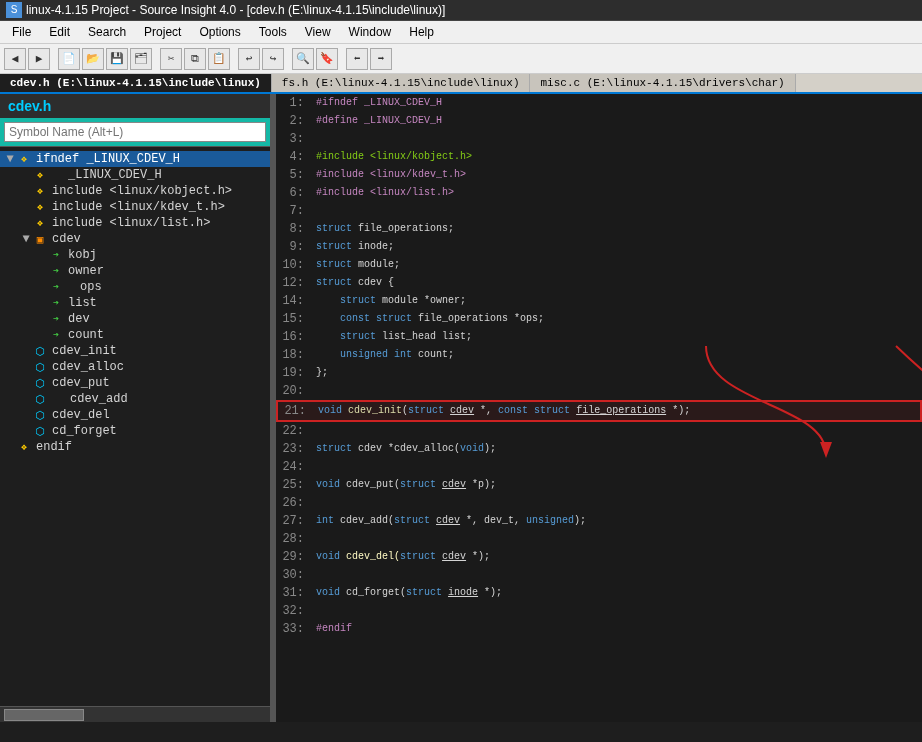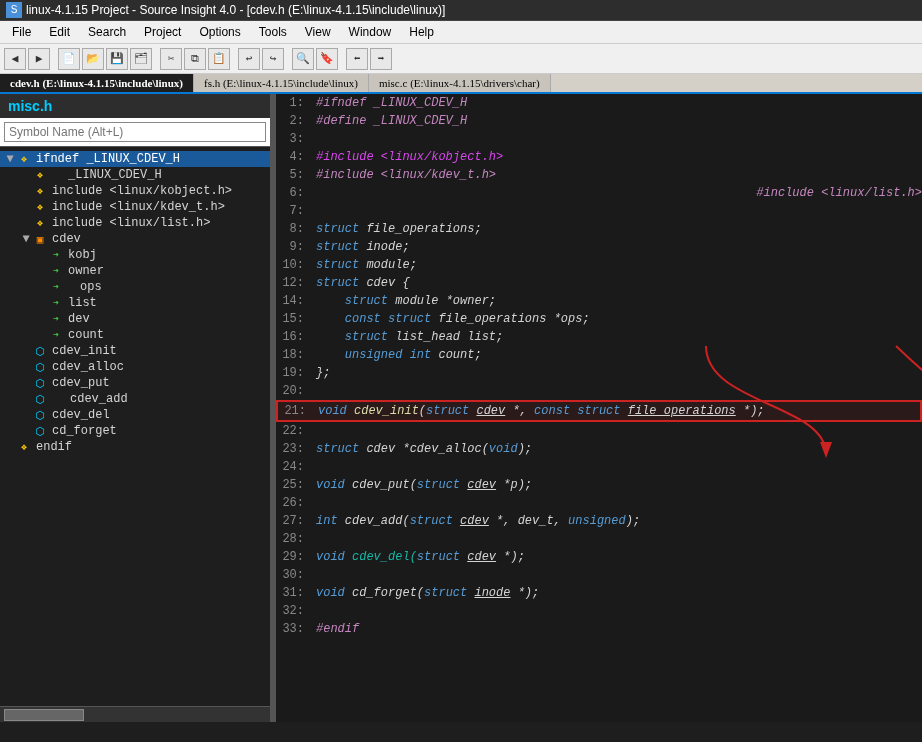--- a/index.html
+++ b/index.html
@@ -65,21 +65,21 @@
       color: #333;
     }
     .toolbar-separator { width: 4px; }
 
     
     #tab-bar {
       background: #d4d0c8;
       display: flex;
       align-items: stretch;
       border-bottom: 2px solid #0078d4;
-      font-family: Liberation Serif, serif;
+      font-family: Liberation Mono, monospace;
       font-size: 11px;
     }
     .tab {
       padding: 3px 10px;
       border-right: 1px solid #aaa;
       cursor: pointer;
       background: #c8c4bc;
       color: #000;
       display: flex; align-items: center; gap: 4px;
       font-size: 11px;
@@ -109,21 +109,21 @@
     #file-label {
       background: #2d2d2d;
       color: #00ccff;
       font-weight: bold;
       font-size: 14px;
       padding: 4px 8px;
       font-family: Arial, sans-serif;
     }
     #search-box {
       padding: 4px;
-      background: #ffffff;
+      background: #14b8a6;
       border-bottom: 1px solid #555;
     }
     #search-input {
       width: 100%;
       background: #ffffff;
       color: #000;
       border: 1px solid #888;
       padding: 2px 4px;
       font-size: 12px;
       font-family: Arial, sans-serif;
@@ -196,24 +196,23 @@
       width: 36px;
       min-width: 36px;
       text-align: right;
       padding-right: 8px;
       font-size: 12px;
       user-select: none;
       background: #1a1a1a;
     }
     .line-content {
       flex: 1;
-      font-size: 12px;
+      font-size: 10px;
       white-space: pre;
       padding-left: 4px;
-      font-style: italic;
     }
     
     
     .line-highlight {
       border: 2px solid #cc2222;
       background: #2a1a1a;
     }
     .line-highlight .line-num { background: #2a1a1a; }
 
     
@@ -268,21 +267,21 @@
 
 <div id="tab-bar">
 <div class="tab active">cdev.h (E:\linux-4.1.15\include\linux)</div>
     <div class="tab">fs.h (E:\linux-4.1.15\include\linux)</div>
     <div class="tab">misc.c (E:\linux-4.1.15\drivers\char)</div>
   </div>
 
 <div id="main">
 
   <div id="left-panel">
-    <div id="file-label">misc.h</div>
+    <div id="file-label">cdev.h</div>
     <div id="search-box">
       <input id="search-input" type="text" placeholder="Symbol Name (Alt+L)" style="">
     </div>
     <div id="symbol-tree">
     <div class="tree-item selected indent-0">
           <span class="tree-expand" style="color: rgb(170, 170, 170);">▼</span>
           <span class="tree-icon icon-yellow" style="color: rgb(255, 204, 0); font-size: 10px;">❖</span>
           <span style="margin-left: 2px; color: rgb(255, 255, 255);">ifndef _LINUX_CDEV_H</span>
         </div>
         <div class="tree-item indent-1">
@@ -392,29 +391,29 @@
         <div class="code-line">
           <span class="line-num">2:</span>
           <span class="line-content" style="color: rgb(197, 134, 192);">#define _LINUX_CDEV_H</span>
         </div>
         <div class="code-line">
           <span class="line-num">3:</span>
           <span class="line-content" style="color: rgb(212, 212, 212);"></span>
         </div>
         <div class="code-line">
           <span class="line-num">4:</span>
-          <span class="line-content" style="color: #d946ef;">#include &lt;linux/kobject.h&gt;</span>
+          <span class="line-content" style="color: #84cc16;">#include &lt;linux/kobject.h&gt;</span>
         </div>
         <div class="code-line">
           <span class="line-num">5:</span>
           <span class="line-content" style="color: rgb(197, 134, 192);">#include &lt;linux/kdev_t.h&gt;</span>
         </div>
         <div class="code-line">
           <span class="line-num">6:</span>
-          <span class="line-content" style="color: rgb(197, 134, 192); text-align: right;">#include &lt;linux/list.h&gt;</span>
+          <span class="line-content" style="color: rgb(197, 134, 192);">#include &lt;linux/list.h&gt;</span>
         </div>
         <div class="code-line">
           <span class="line-num">7:</span>
           <span class="line-content" style="color: rgb(212, 212, 212);"></span>
         </div>
         <div class="code-line">
           <span class="line-num">8:</span>
           <span class="line-content"><span style="color: rgb(86, 156, 214);">struct </span><span style="color: rgb(212, 212, 212);">file_operations;</span></span>
         </div>
         <div class="code-line">
@@ -480,21 +479,21 @@
         <div class="code-line">
           <span class="line-num">27:</span>
           <span class="line-content"><span style="color: rgb(86, 156, 214);">int </span><span style="color: rgb(212, 212, 212);">cdev_add(</span><span style="color: rgb(86, 156, 214);">struct </span><span style="color: rgb(212, 212, 212); text-decoration: underline;">cdev</span><span style="color: rgb(212, 212, 212);"> *, dev_t, </span><span style="color: rgb(86, 156, 214);">unsigned</span><span style="color: rgb(212, 212, 212);">);</span></span>
         </div>
         <div class="code-line">
           <span class="line-num">28:</span>
           <span class="line-content" style="color: rgb(212, 212, 212);"></span>
         </div>
         <div class="code-line">
           <span class="line-num">29:</span>
-          <span class="line-content"><span style="color: rgb(86, 156, 214);">void </span><span style="color: #14b8a6;">cdev_del(</span><span style="color: rgb(86, 156, 214);">struct </span><span style="color: rgb(212, 212, 212); text-decoration: underline;">cdev</span><span style="color: rgb(212, 212, 212);"> *);</span></span>
+          <span class="line-content"><span style="color: rgb(86, 156, 214);">void </span><span style="color: #fef9c3;">cdev_del(</span><span style="color: rgb(86, 156, 214);">struct </span><span style="color: rgb(212, 212, 212); text-decoration: underline;">cdev</span><span style="color: rgb(212, 212, 212);"> *);</span></span>
         </div>
         <div class="code-line">
           <span class="line-num">30:</span>
           <span class="line-content" style="color: rgb(212, 212, 212);"></span>
         </div>
         <div class="code-line">
           <span class="line-num">31:</span>
           <span class="line-content"><span style="color: rgb(86, 156, 214);">void </span><span style="color: rgb(212, 212, 212);">cd_forget(</span><span style="color: rgb(86, 156, 214);">struct </span><span style="color: rgb(212, 212, 212); text-decoration: underline;">inode</span><span style="color: rgb(212, 212, 212);"> *);</span></span>
         </div>
         <div class="code-line">

